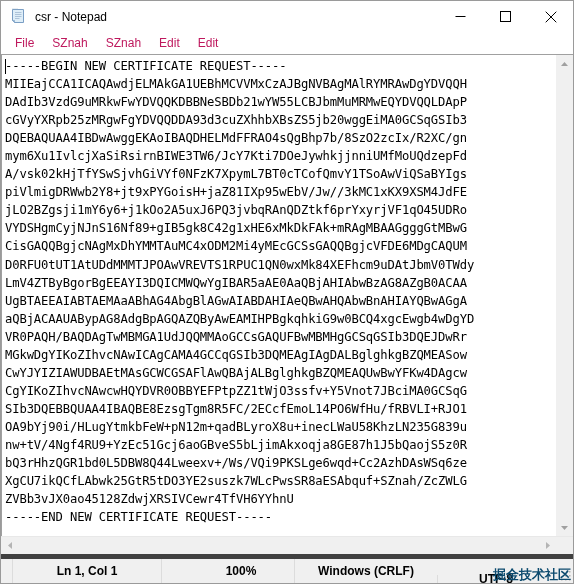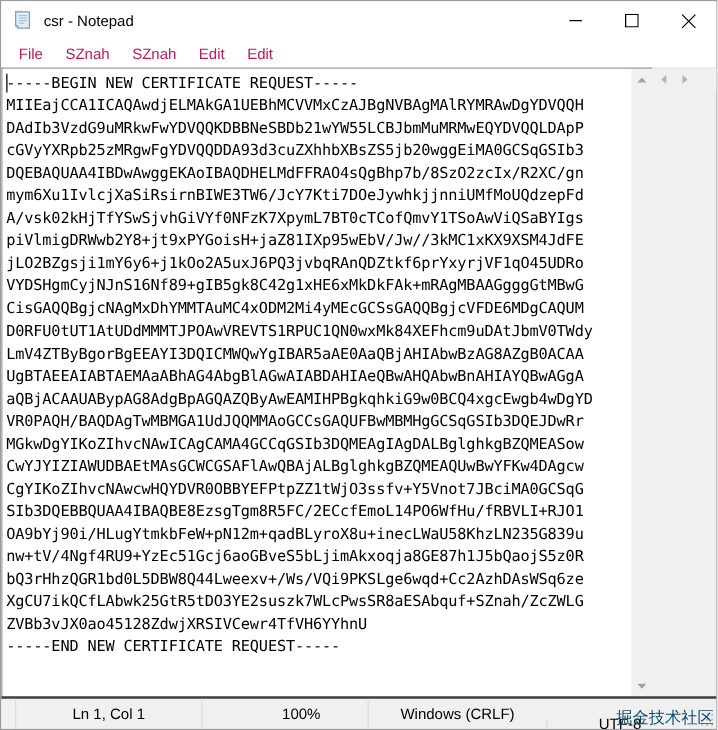--- a/index.html
+++ b/index.html
@@ -89,21 +89,21 @@
     padding: 2px 9px 3px 9px;
     line-height: 1;
     white-space: nowrap;
   }
 
   
   .editor-wrap {
     flex: 1 1 auto;
     position: relative;
     display: flex;
-    flex-direction: row;
+    flex-direction: column;
     background: #f0f0f0;
     min-height: 0;
   }
   .editor-row {
     flex: 1 1 auto;
     display: flex;
     min-height: 0;
   }
   .textarea {
     flex: 1 1 auto;
@@ -178,26 +178,27 @@
     width: 17px;
     height: 17px;
     background: #f0f0f0;
   }
 
   
   .statusbar {
     height: 24px;
     flex: 0 0 24px;
     background: #f0f0f0;
-    border-top: 2px solid #404040;
+    border-top: 5px solid #404040;
     display: flex;
     align-items: stretch;
     font-size: 12px;
     color: #000000;
     position: relative;
+    font-weight: bold;
   }
   .status-spacer {
     flex: 1 1 auto;
   }
   .status-cell {
     display: flex;
     align-items: center;
     justify-content: center;
     border-left: 1px solid #dcdcdc;
     white-space: nowrap;

